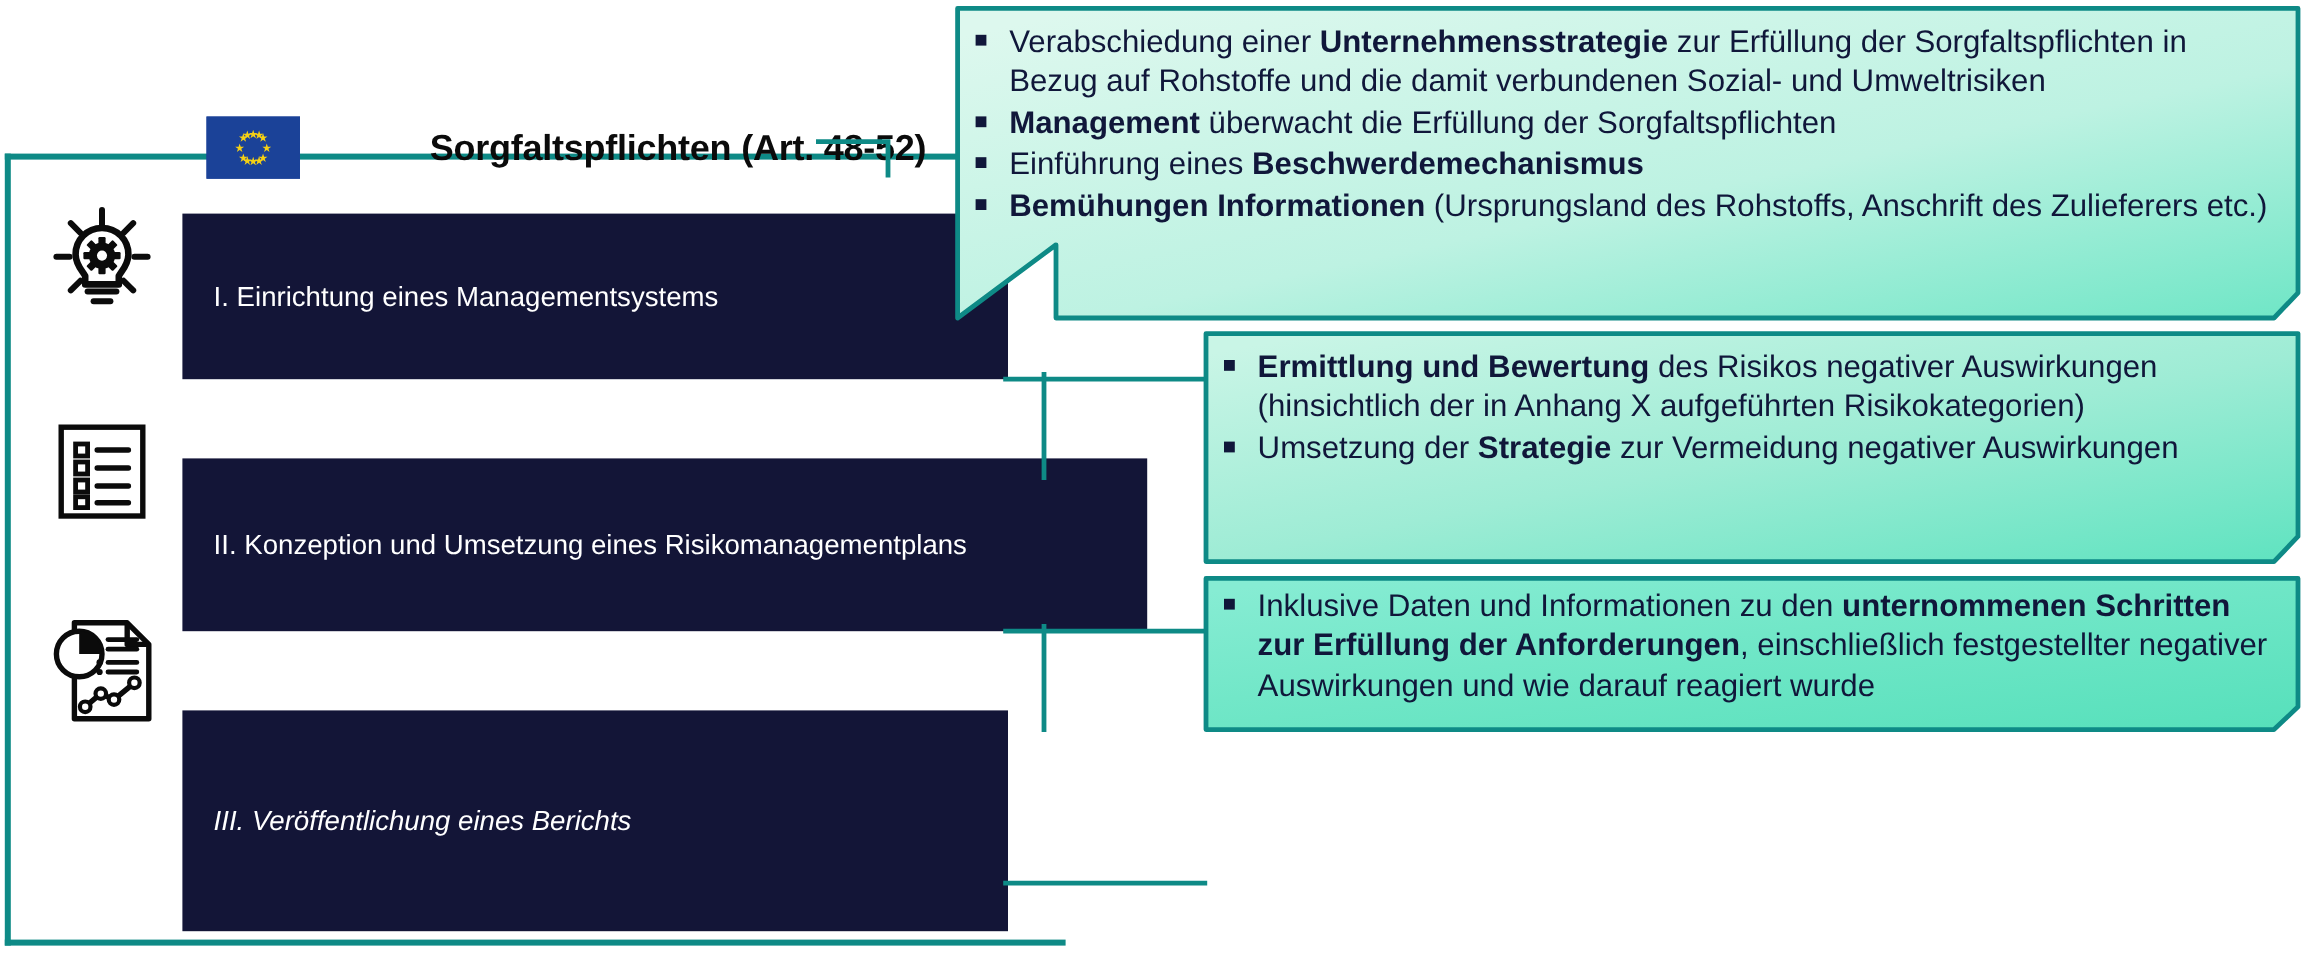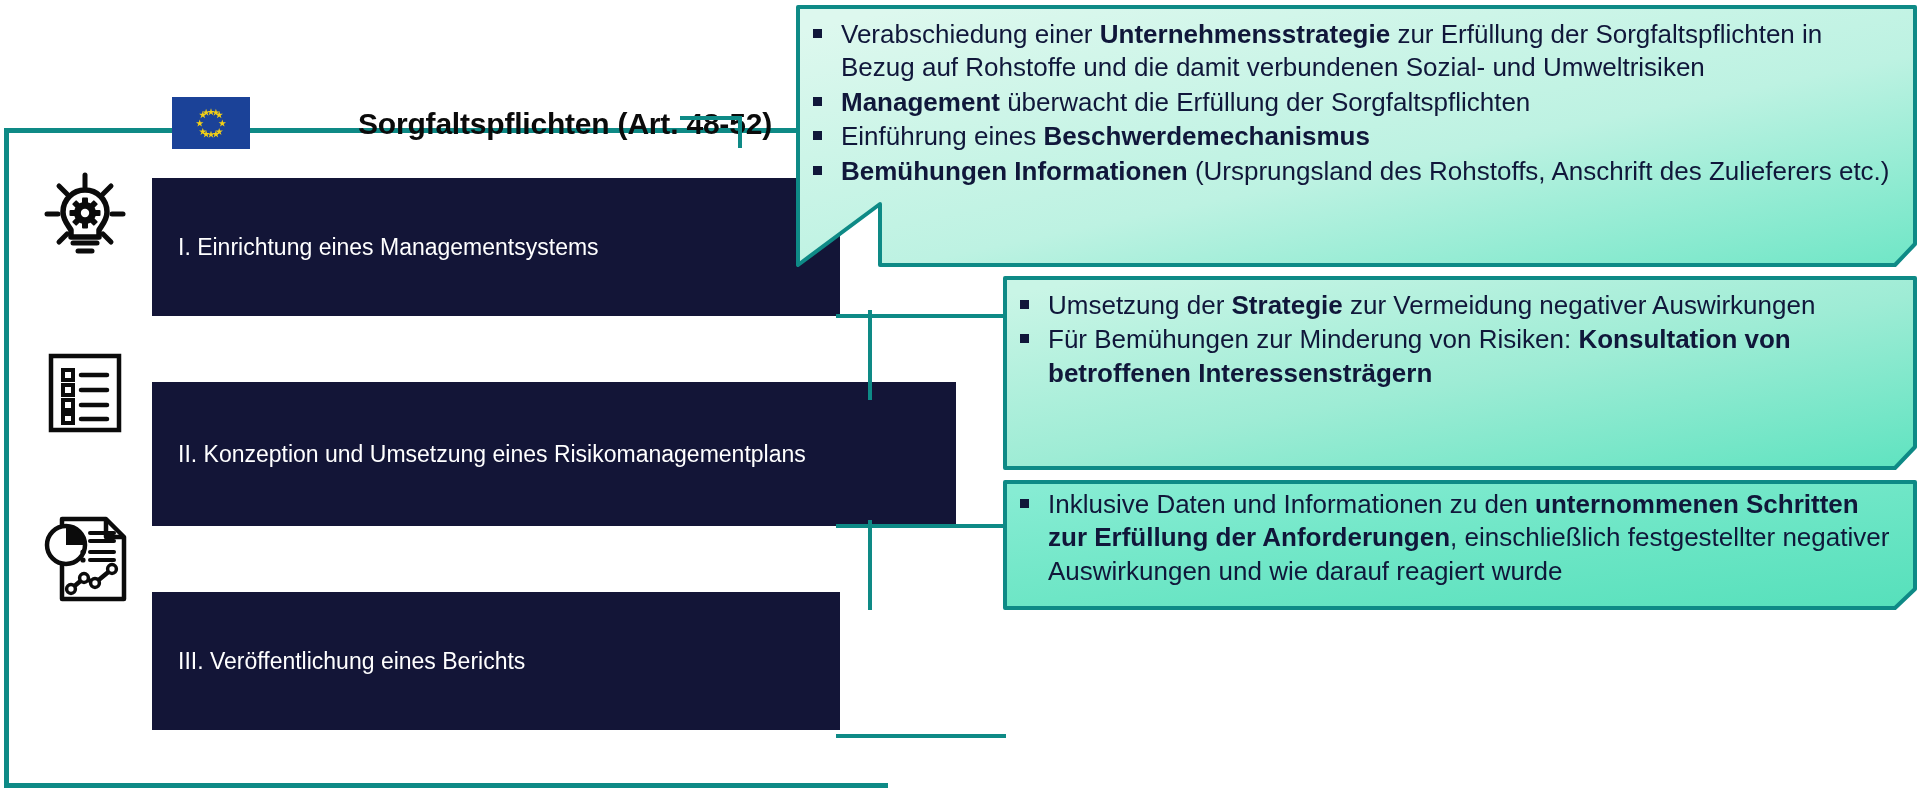--- a/index.html
+++ b/index.html
@@ -174,21 +174,21 @@
   </div>
 
   <div class="stagebox" style="left:152px;top:178px;width:688px;height:138px;">
     <span>I. Einrichtung eines Managementsystems</span>
   </div>
 
   <div class="stagebox" style="left:152px;top:382px;width:804px;height:144px;">
     <span>II. Konzeption und Umsetzung eines Risikomanagementplans</span>
   </div>
 
-  <div class="stagebox" style="left:152px;top:592px;width:688px;height:138px;">
+  <div class="stagebox" style="left:152px;top:592px;width:688px;height:184px;font-style:italic;">
     <span>III. Veröffentlichung eines Berichts</span>
   </div>
 
   <div class="conn" style="left:860px;top:310px;width:20px;height:90px;">
     <svg viewBox="0 0 20 90" xmlns="http://www.w3.org/2000/svg">
       <path d="M10,0 L10,90" fill="none" stroke="#0e8a86" stroke-width="4"></path>
     </svg>
   </div>
   <div class="conn" style="left:860px;top:520px;width:20px;height:90px;">
     <svg viewBox="0 0 20 90" xmlns="http://www.w3.org/2000/svg">
@@ -240,22 +240,22 @@
           <linearGradient id="g2" x1="1" y1="1" x2="0.1" y2="0">
             <stop offset="0" stop-color="#5fe3c0"></stop>
             <stop offset="0.5" stop-color="#9eecd5"></stop>
             <stop offset="1" stop-color="#c9f5e6"></stop>
           </linearGradient>
         </defs>
         <path d="M3,3 L913,3 L913,172 L893,193 L3,193 Z" fill="url(#g2)" stroke="#0e8a86" stroke-width="4" stroke-linejoin="round"></path>
       </svg>
     </div>
     <ul>
+        <li><span class="bul"></span><span><b>Ermittlung und Bewertung</b><span> des Risikos negativer Auswirkungen (hinsichtlich der in Anhang X aufgeführten Risikokategorien)</span></span></li>
         <li><span class="bul"></span><span><span>Umsetzung der </span><b>Strategie</b><span> zur Vermeidung negativer Auswirkungen</span></span></li>
-        <li><span class="bul"></span><span><span>Für Bemühungen zur Minderung von Risiken: </span><b>Konsultation von betroffenen Interessensträgern</b></span></li>
       </ul>
   </div>
 
   <div class="callout c3">
     <div class="shape">
       <svg viewBox="0 0 916 132" preserveAspectRatio="none" xmlns="http://www.w3.org/2000/svg">
         <defs>
           <linearGradient id="g3" x1="1" y1="1" x2="0.1" y2="0">
             <stop offset="0" stop-color="#56e0bb"></stop>
             <stop offset="0.6" stop-color="#72e7c8"></stop>

